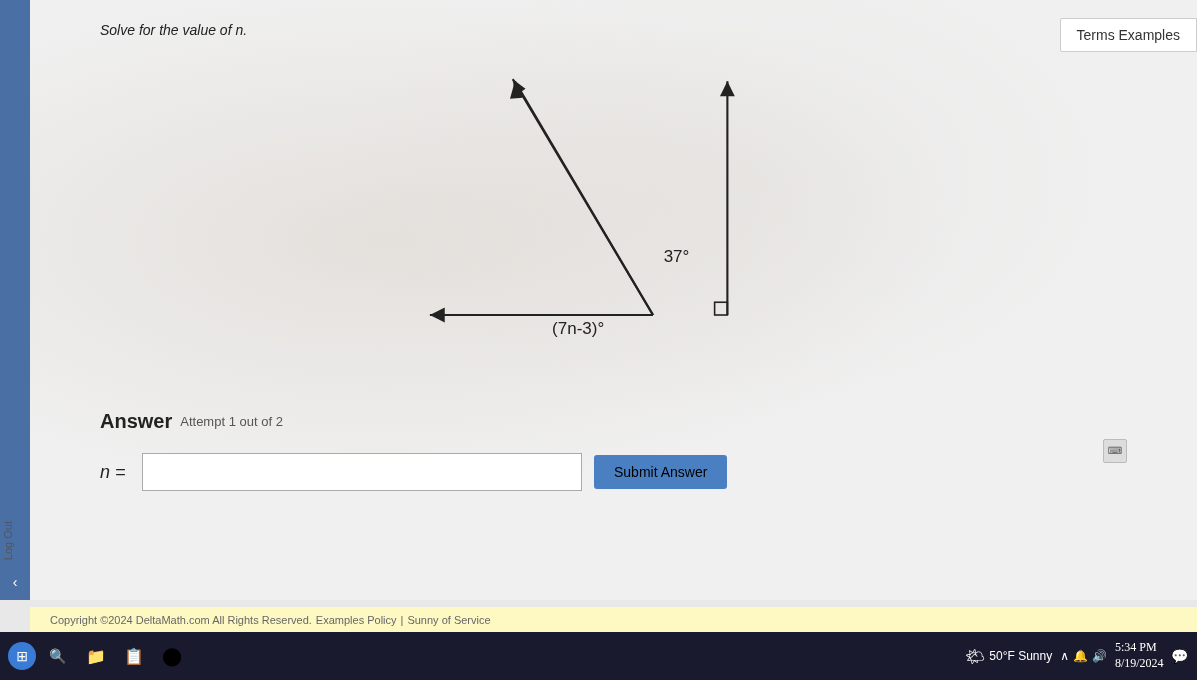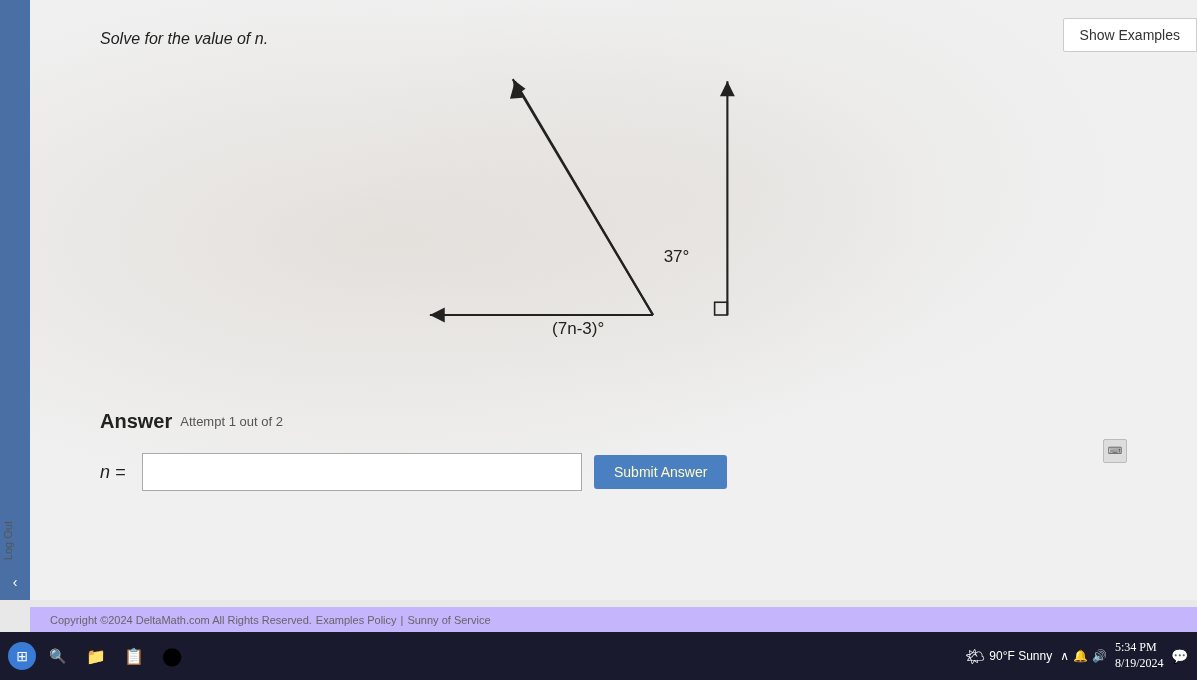--- a/index.html
+++ b/index.html
@@ -59,24 +59,23 @@
       cursor: pointer;
       color: #333;
       border-radius: 2px 0 0 2px;
     }
 
     
     .problem-text {
       position: absolute;
       top: 22px;
       left: 70px;
-      font-size: 16px;
+      font-size: 14px;
       color: #222;
       font-style: italic;
-      margin-top: 8px;
     }
 
     
     .diagram-container {
       position: absolute;
       top: 60px;
       left: 50px;
       right: 56px;
       height: 340px;
     }
@@ -133,21 +132,21 @@
       height: 38px;
       border: 1px solid #aaa;
       background: white;
       padding: 4px 8px;
       font-size: 16px;
       outline: none;
     }
 
     .submit-btn {
       background: #4a7fc1;
-      color: #fef9c3;
+      color: #000000;
       border: none;
       padding: 9px 20px;
       font-size: 14px;
       font-weight: 500;
       cursor: pointer;
       border-radius: 3px;
     }
 
     
     .taskbar {
@@ -208,21 +207,21 @@
       align-items: center;
     }
 
     
     .footer {
       position: absolute;
       bottom: 48px;
       left: 30px;
       right: 0;
       height: 25px;
-      background: #c4b5fd;
+      background: #fef9c3;
       display: flex;
       align-items: center;
       padding: 0 20px;
       font-size: 11px;
       color: #666;
       gap: 4px;
     }
 
     .footer a {
       color: #666;
@@ -251,21 +250,21 @@
 <body>
 
 <div class="sidebar">
   <div class="sidebar-arrow">‹</div>
 </div>
 
 <div style="position:absolute; left:2px; bottom:120px; color:#555; font-size:11px; writing-mode:vertical-rl; transform:rotate(180deg); z-index:20; cursor:pointer;">Log Out</div>
 
 <div class="main-content">
 
-  <button class="show-examples-btn">Show Examples</button>
+  <button class="show-examples-btn">Terms Examples</button>
 
   <div class="problem-text">
     <span>Solve for the value of</span>
     <em>n</em>.
   </div>
 
   <div class="diagram-container">
     <svg class="diagram-svg" viewBox="0 0 900 320">
 
       <line x1="490" y1="240" x2="360" y2="20" stroke="#222" stroke-width="2"></line>
@@ -324,21 +323,21 @@
   <div class="taskbar-item" style="font-size:14px;">🔍</div>
   <div class="taskbar-item" style="font-size:16px;">📁</div>
   <div class="taskbar-item" style="font-size:16px;">📋</div>
   <div class="taskbar-item chrome" style="font-size:18px;">⬤</div>
 
   <div class="taskbar-spacer"></div>
 
   <div class="taskbar-right">
     <div class="weather-info">
       <span style="font-size:16px;">🌤</span>
-      <span>90°F Sunny</span>
+      <span>50°F Sunny</span>
     </div>
 
     <div class="taskbar-icons-cluster">
       <span style="font-size:12px;">∧</span>
       <span style="font-size:12px;">🔔</span>
       <span style="font-size:12px;">🔊</span>
     </div>
 
     <div class="system-time">
       <div>5:34 PM</div>

